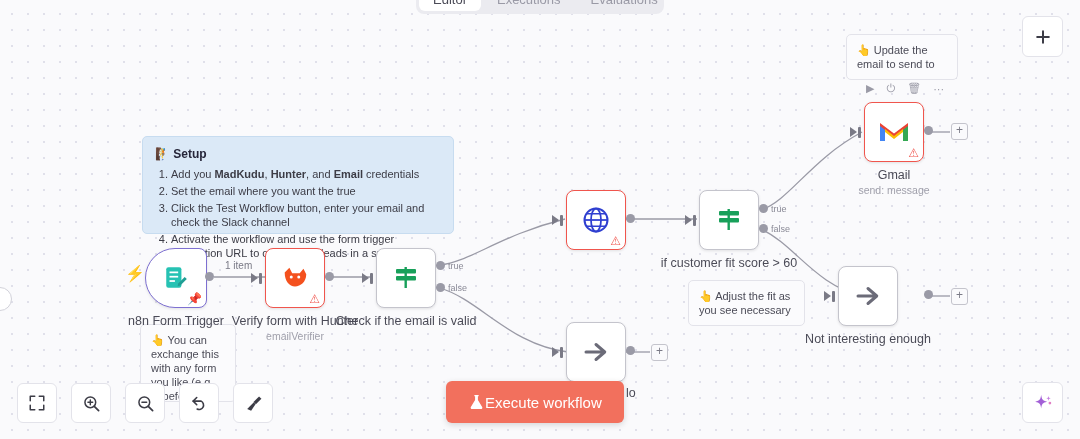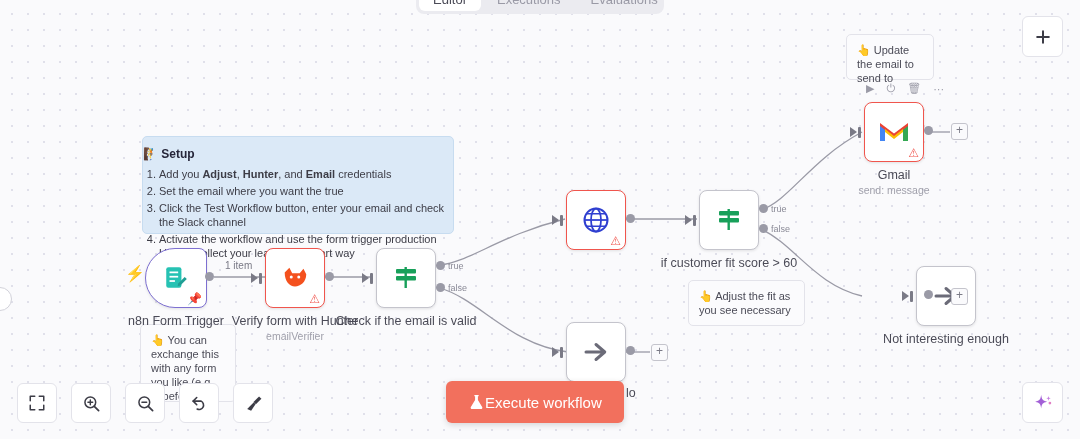--- a/index.html
+++ b/index.html
@@ -127,21 +127,21 @@
     position: absolute;
     border-radius: 5px;
     box-sizing: border-box;
     font-size: 11px;
     line-height: 14px;
     color: #3c3c46;
   }
   .sticky.blue {
     background: #dbe9f7;
     border: 1px solid #c7dcf0;
-    padding: 10px 0;
+    padding: 10px 12px;
   }
   .sticky.white {
     background: #fbfbfd;
     border: 1px solid #e3e3ea;
     padding: 8px 10px;
     color: #4b4b57;
   }
   .sticky h4 {
     margin: 0 0 6px 0; font-size: 12px; font-weight: bold; color: #26263a;
   }
@@ -213,33 +213,33 @@
   </div>
 
   <div id="left-handle" class="abs"></div>
 
   <div class="sticky blue" style="left:142px; top:136px; width:312px; height:98px;">
     <h4>
       <span>🧗</span>
       <span>Setup</span>
     </h4>
     <ol>
-      <li>Add you <b>Adjust</b>, <b>Hunter</b>, and <b>Email</b> credentials</li>
+      <li>Add you <b>MadKudu</b>, <b>Hunter</b>, and <b>Email</b> credentials</li>
       <li>Set the email where you want the true</li>
       <li>Click the Test Workflow button, enter your email and check the Slack channel</li>
       <li>Activate the workflow and use the form trigger production URL to collect your leads in a smart way</li>
     </ol>
   </div>
 
   <div class="sticky white" style="left:140px; top:324px; width:96px; height:78px; overflow:hidden;">
     <span>👆</span>
     <span>You can exchange this with any form you like (e.g. Typeform, Google forms, Survey)</span>
   </div>
 
-  <div class="sticky white" style="left:846px; top:34px; width:88px; height:46px;">
+  <div class="sticky white" style="left:846px; top:34px; width:112px; height:46px;">
     <span>👆</span>
     <span>Update the email to send to</span>
   </div>
   <div class="note-toolbar" style="left:866px; top:82px;">
     <span>▶</span>
     <span>⏻</span>
     <span>🗑</span>
     <span>···</span>
   </div>
 
@@ -343,21 +343,21 @@
         <path d="M7 9 L16 16 L25 9 L25 12 L16 19 L7 12 Z" fill="#fbbc05"></path>
       </svg>
       <span class="warn">⚠</span>
     </div>
     <div class="node-label">Gmail</div>
     <div class="node-sub">send: message</div>
   </div>
   <div class="outdot" style="left:924px; top:126px;"></div>
   <div class="plusbtn" style="left:951px; top:123px;">+</div>
 
-  <div class="abs" style="left:916px; top:266px; width:60px; height:60px;">
+  <div class="abs" style="left:838px; top:266px; width:60px; height:60px;">
     <div class="inbar" style="left:-6px; top:25px;"></div>
     <div class="inarrow" style="left:-14px; top:25px;"></div>
     <div class="node">
       <svg width="30" height="30" viewBox="0 0 24 24">
         <path d="M4 12 H18 M12 6 L19 12 L12 18" fill="none" stroke="#6b6b78" stroke-width="2.4" stroke-linecap="round" stroke-linejoin="round"></path>
       </svg>
     </div>
     <div class="node-label">Not interesting enough</div>
   </div>
   <div class="outdot" style="left:924px; top:290px;"></div>

